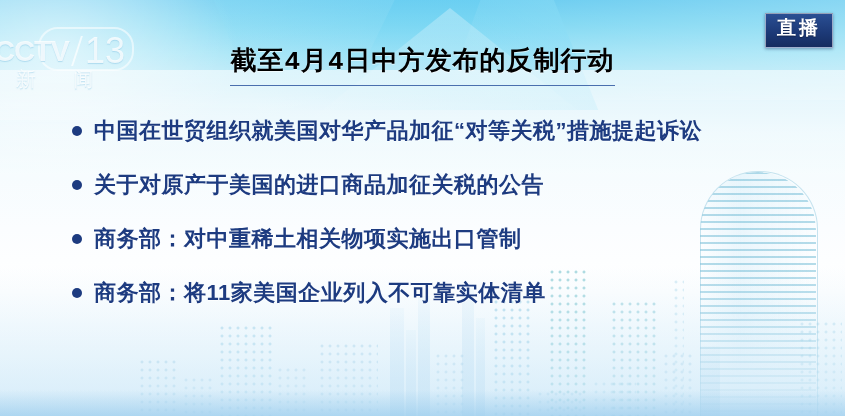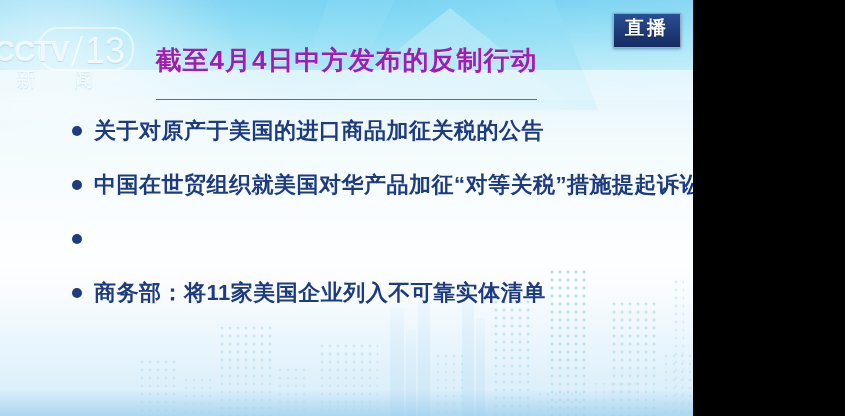--- a/index.html
+++ b/index.html
@@ -3,21 +3,21 @@
 <meta charset="utf-8">
 <title>CCTV-13 News Lower-Third Graphic</title>
 <style>
   html, body {
     margin: 0;
     padding: 0;
     background: #000;
   }
   #screen {
     position: relative;
-    width: 693px;
+    width: 845px;
     height: 416px;
     overflow: hidden;
     font-family: "Liberation Sans", "DejaVu Sans", sans-serif;
     background: #eef8fd;
     user-select: none;
   }
 
   
   .bg-base {
     position: absolute;
@@ -206,25 +206,25 @@
     position: absolute;
     left: 0; right: 0;
     top: 43px;
     text-align: center;
   }
   .title {
     display: inline-block;
     font-size: 26px;
     font-weight: 700;
     letter-spacing: 1px;
-    color: #a21caf;
+    color: #000000;
     text-shadow: 0 1px 0 rgba(255,255,255,0.55);
-    padding-bottom: 21px;
+    padding-bottom: 7px;
     border-bottom: 1.6px solid #4a6fae;
-    font-family: Liberation Sans, sans-serif;
+    font-family: Liberation Mono, monospace;
   }
 
   
   .list {
     position: absolute;
     left: 72px;
     top: 104px;
     right: 30px;
   }
   .list-item {
@@ -306,28 +306,29 @@
 
   <div class="live-badge">直播</div>
 
   <div class="title-wrap">
     <span class="title">截至4月4日中方发布的反制行动</span>
   </div>
 
   <div class="list">
     <div class="list-item">
       <span class="bullet"></span>
-      <span class="item-text">关于对原产于美国的进口商品加征关税的公告</span>
+      <span class="item-text">中国在世贸组织就美国对华产品加征“对等关税”措施提起诉讼</span>
     </div>
     <div class="list-item">
       <span class="bullet"></span>
-      <span class="item-text">中国在世贸组织就美国对华产品加征“对等关税”措施提起诉讼</span>
+      <span class="item-text">关于对原产于美国的进口商品加征关税的公告</span>
     </div>
     <div class="list-item">
       <span class="bullet"></span>
+      <span class="item-text">商务部：对中重稀土相关物项实施出口管制</span>
     </div>
     <div class="list-item">
       <span class="bullet"></span>
       <span class="item-text">商务部：将11家美国企业列入不可靠实体清单</span>
     </div>
   </div>
 
 </div>
 
 </body></html>

